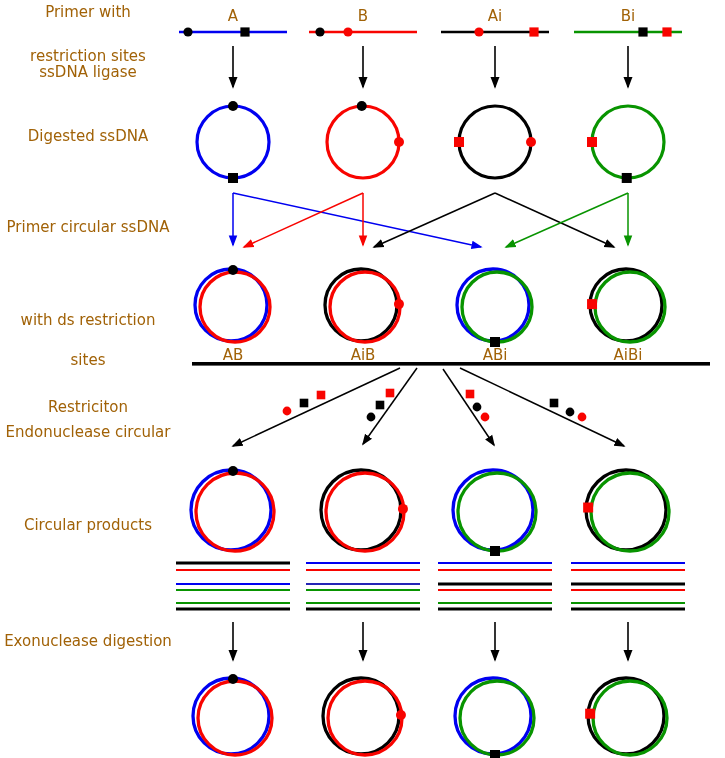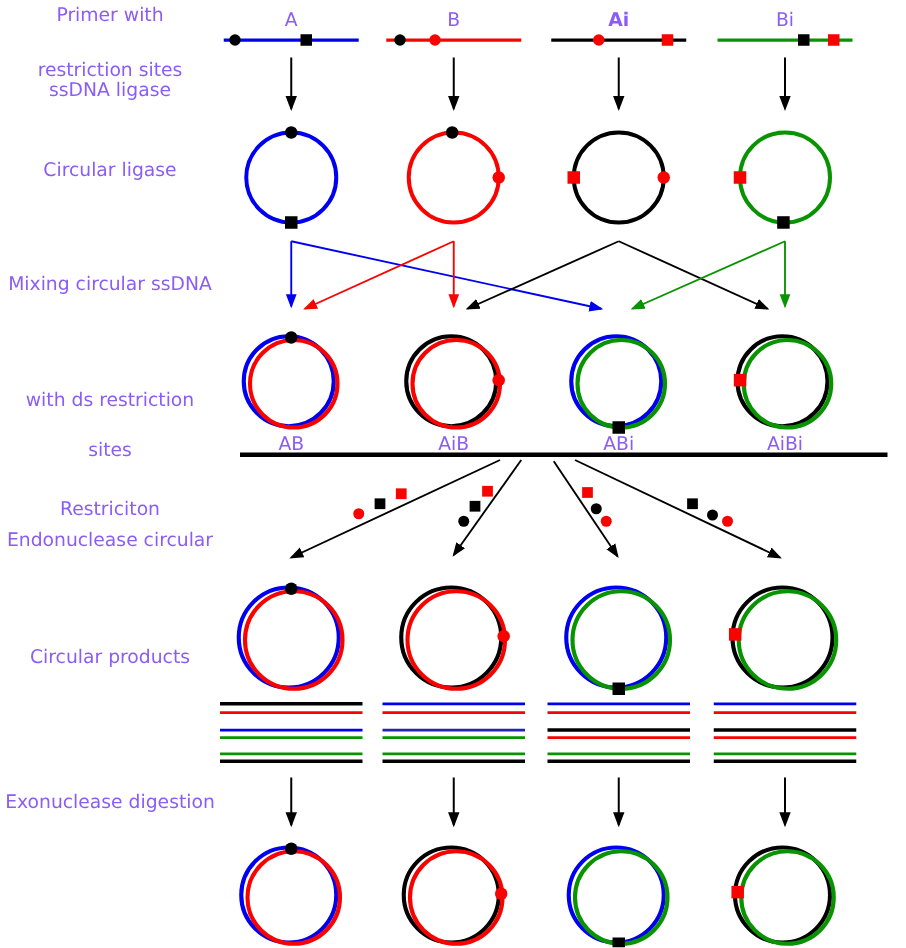--- a/index.html
+++ b/index.html
@@ -1,20 +1,20 @@
 <!DOCTYPE html>
 <html><head>
 <meta charset="utf-8">
 <style>
   html,body{margin:0;padding:0;background:#fff;}
   #stage{position:relative;width:725px;height:758px;background:#ffffff;
          font-family:"DejaVu Sans","Liberation Sans",sans-serif;overflow:hidden;}
   #canvas{position:absolute;left:0;top:0;}
   .lbl,.colletter,.dslabel{position:absolute;transform:translateX(-50%);
-         white-space:nowrap;font-size:15px;color:#8b5cf6;line-height:20px;}
+         white-space:nowrap;font-size:15px;color:#a16207;line-height:20px;}
   .colletter{top:6px;}
   .dslabel{top:345px;}
 </style>
 </head>
 <body>
 
 <div id="stage">
   <svg id="canvas" width="725" height="758">
       <defs>
         <marker id="ah-blue" viewBox="0 0 10 10" refX="8.5" refY="5" markerWidth="7.5" markerHeight="7.5" orient="auto">
@@ -232,31 +232,31 @@
       <g>
         <circle cx="626" cy="716" r="38" fill="none" stroke="#000000" stroke-width="3.3"></circle>
         <circle cx="630" cy="718" r="37" fill="none" stroke="#089400" stroke-width="3.3"></circle>
         <rect x="585.1446014725136" y="708.688081775589" width="10" height="10" fill="#f80400"></rect>
       </g>
     </svg>
 
   <div class="lbl" style="top: 2px; left: 88px;">Primer with</div>
   <div class="lbl" style="top: 26px; left: 88px; margin-top: 20px;">restriction sites</div>
   <div class="lbl" style="top: 62px; left: 88px;">ssDNA ligase</div>
-  <div class="lbl" style="top: 126px; left: 88px;">Circular ligase</div>
-  <div class="lbl" style="top: 217px; left: 88px;">Mixing circular ssDNA</div>
+  <div class="lbl" style="top: 126px; left: 88px;">Digested ssDNA</div>
+  <div class="lbl" style="top: 217px; left: 88px;">Primer circular ssDNA</div>
   <div class="lbl" style="top: 310px; left: 88px;">with ds restriction</div>
   <div class="lbl" style="top: 318px; left: 88px; margin-top: 32px;">sites</div>
   <div class="lbl" style="top: 397px; left: 88px;">Restriciton</div>
   <div class="lbl" style="top: 422px; left: 88px;">Endonuclease circular</div>
   <div class="lbl" style="top: 515px; left: 88px;">Circular products</div>
   <div class="lbl" style="top: 631px; left: 88px;">Exonuclease digestion</div>
 
   <div class="colletter" style="left: 233px;">A</div>
   <div class="colletter" style="left: 363px;">B</div>
-  <div class="colletter" style="left: 495px; font-weight: bold;">Ai</div>
+  <div class="colletter" style="left: 495px;">Ai</div>
   <div class="colletter" style="left: 628px;">Bi</div>
 
   <div class="dslabel" style="left: 233px;">AB</div>
   <div class="dslabel" style="left: 363px;">AiB</div>
   <div class="dslabel" style="left: 495px; text-align: right;">ABi</div>
   <div class="dslabel" style="left: 628px;">AiBi</div>
 </div>
 
 </body></html>

